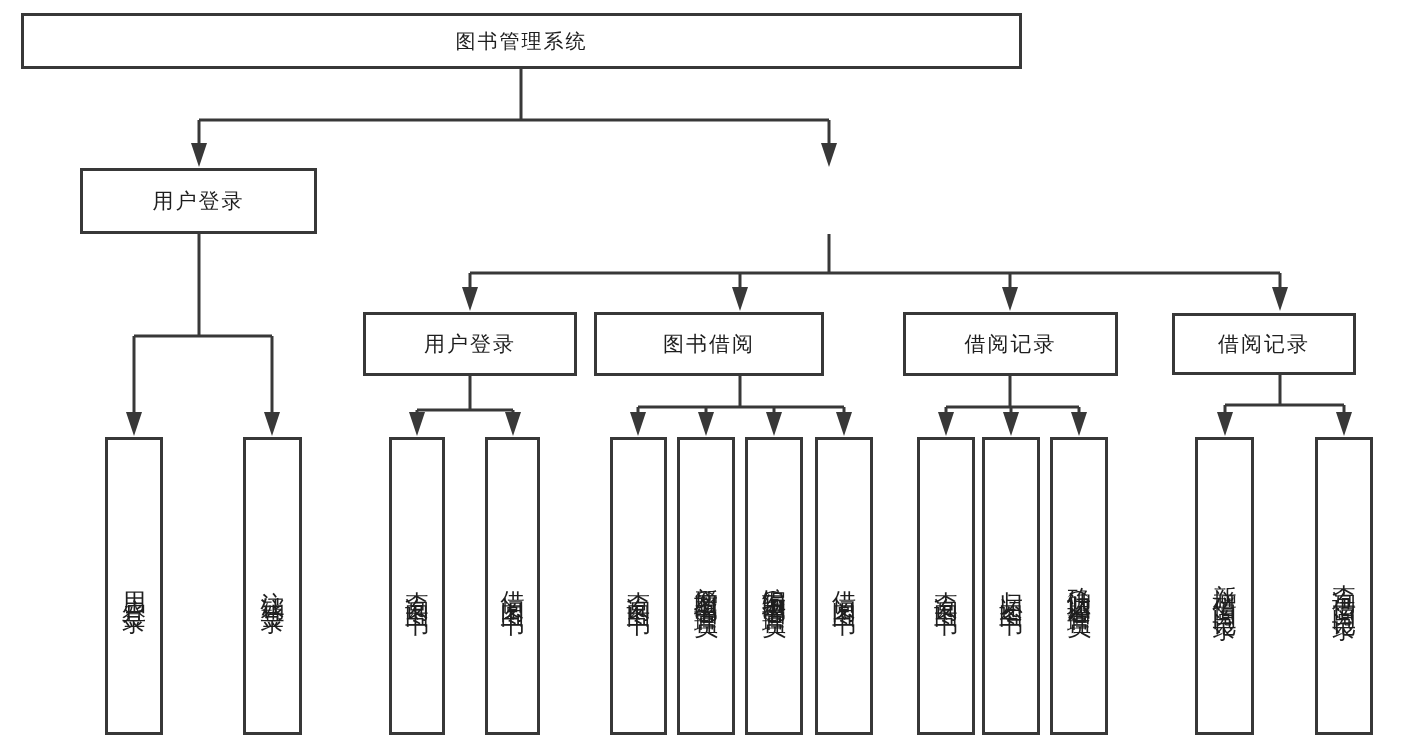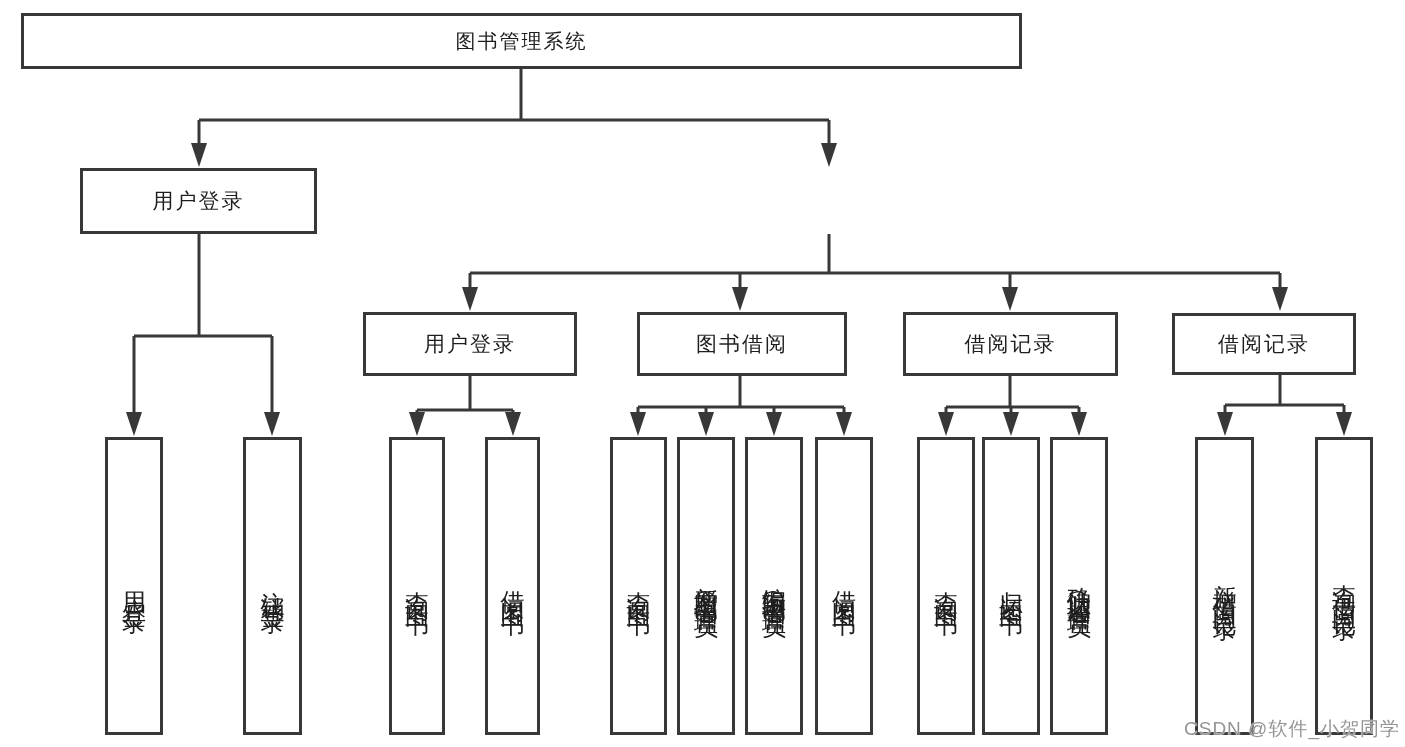--- a/index.html
+++ b/index.html
@@ -17,21 +17,21 @@
     border:3px solid #383838;
     background:#ffffff;
     display:flex;align-items:center;justify-content:center;
     color:#1e1e1e;
   }
   .h-node{font-size:21px;letter-spacing:2px;white-space:nowrap;}
   .root{left:21px;top:13px;width:1001px;height:56px;font-size:20px;}
   .lvl2a{left:80px;top:168px;width:237px;height:66px;}
   .lvl2b{left:711px;top:168px;width:236px;height:66px;}
   .lvl3a{left:363px;top:312px;width:214px;height:64px;}
-  .lvl3b{left:637px;top:312px;width:210px;height:64px;text-align:right;}
+  .lvl3b{left:594px;top:312px;width:230px;height:64px;text-align:right;}
   .lvl3c{left:903px;top:312px;width:215px;height:64px;}
   .lvl3d{left:1172px;top:313px;width:184px;height:62px;}
   .leaf{top:437px;height:298px;font-size:24px;}
   .leaf span{
     writing-mode:vertical-rl;
     text-orientation:mixed;
     letter-spacing:7px;
     line-height:1;
     white-space:nowrap;
   }
@@ -214,14 +214,13 @@
   <div class="node leaf long lf11">
     <span>确认归还（管理员）</span>
   </div>
   <div class="node leaf lf12">
     <span>新增借阅记录</span>
   </div>
   <div class="node leaf lf13">
     <span>查询借阅记录</span>
   </div>
 
-  <div class="watermark">CSDN @软件_小贺同学</div>
 </div>
 
 </body></html>

